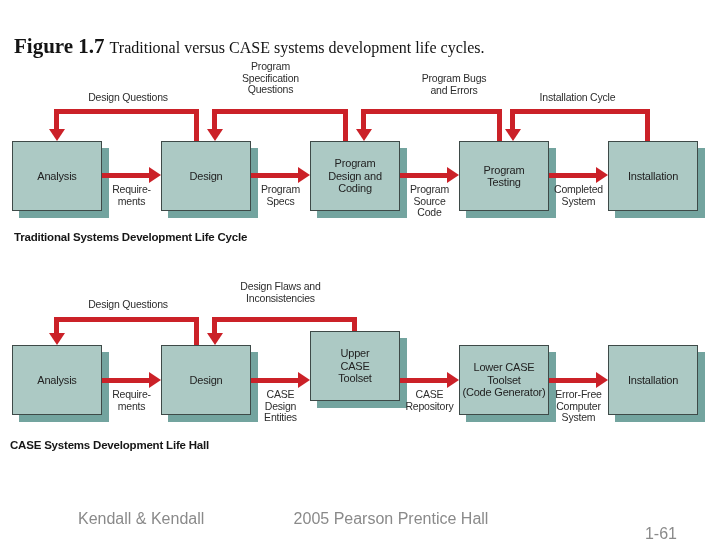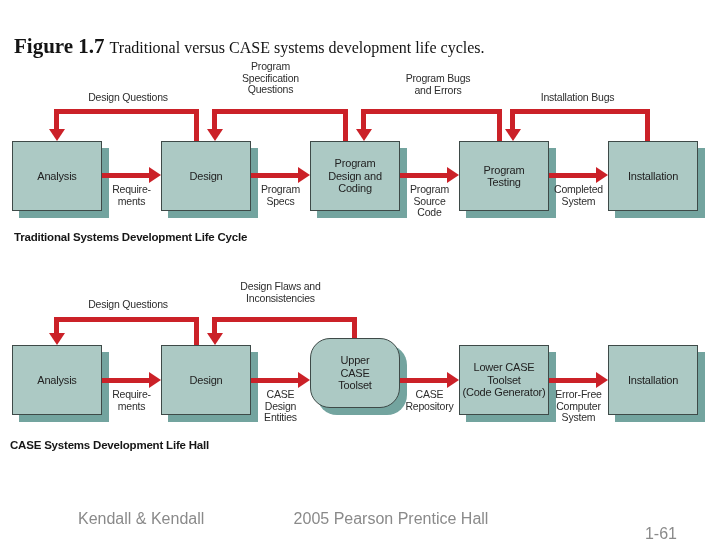--- a/index.html
+++ b/index.html
@@ -69,23 +69,23 @@
 
   <div class="fb-v" style="left:645px;top:109px;height:32px;"></div>
   <div class="fb-h" style="left:510px;top:109px;width:140px;"></div>
   <div class="fb-v" style="left:510px;top:109px;height:20px;"></div>
   <div class="head-down" style="left:505px;top:129px;"></div>
 
   <div class="lbl" style="left:83px;top:92px;width:90px;">Design Questions</div>
   <div class="lbl" style="left:228px;top:61px;width:85px;">Program
 Specification
 Questions</div>
-  <div class="lbl" style="left:392px;top:73px;width:92px;">Program Bugs
+  <div class="lbl" style="left:408px;top:73px;width:92px;">Program Bugs
 and Errors</div>
-  <div class="lbl" style="left:530px;top:92px;width:95px;">Installation Bugs</div>
+  <div class="lbl" style="left:530px;top:92px;width:95px;">Installation Cycle</div>
 
   <div class="box" style="left:12px;top:141px;">Analysis</div>
   <div class="box" style="left:161px;top:141px;">Design</div>
   <div class="box" style="left:310px;top:141px;">Program
 Design and
 Coding</div>
   <div class="box" style="left:459px;top:141px;">Program
 Testing</div>
   <div class="box" style="left:608px;top:141px;">Installation</div>
 
@@ -127,21 +127,21 @@
   <div class="fb-h" style="left:212px;top:317px;width:145px;"></div>
   <div class="fb-v" style="left:212px;top:317px;height:16px;"></div>
   <div class="head-down" style="left:207px;top:333px;"></div>
 
   <div class="lbl" style="left:83px;top:299px;width:90px;">Design Questions</div>
   <div class="lbl" style="left:228px;top:281px;width:105px;">Design Flaws and
 Inconsistencies</div>
 
   <div class="box" style="left:12px;top:345px;">Analysis</div>
   <div class="box" style="left:161px;top:345px;">Design</div>
-  <div class="box" style="left:310px;top:338px;border-radius:20px;">Upper
+  <div class="box" style="left:310px;top:331px;">Upper
 CASE
 Toolset</div>
   <div class="box" style="left:459px;top:345px;">Lower CASE
 Toolset
 (Code Generator)</div>
   <div class="box" style="left:608px;top:345px;">Installation</div>
 
   <div class="flow-arrow" style="left:102px;top:372px;">
       <div class="shaft"></div>
       <div class="head"></div>

